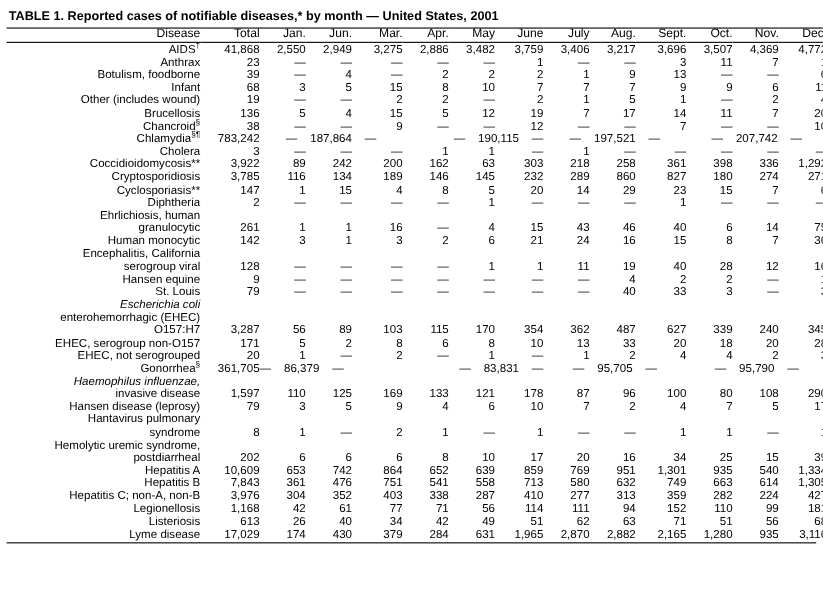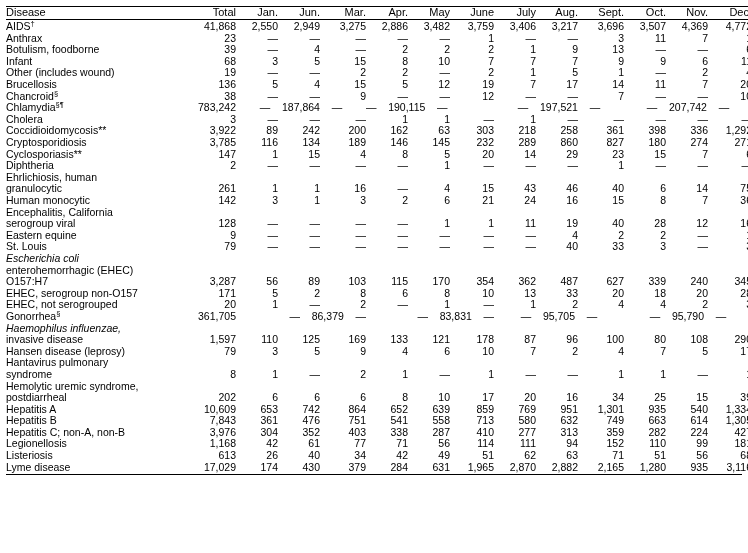--- a/index.html
+++ b/index.html
@@ -43,21 +43,21 @@
   }
   thead th {
     font-weight: bold;
     font-size: 11px;
     border-top: 1.2px solid #000;
     border-bottom: 1.2px solid #000;
     padding-top: 1px;
     padding-bottom: 1px;
   }
   th.c-disease, td.c-disease {
-    text-align: left;
+    text-align: right;
     padding-left: 2px;
     margin-left: 20px;
   }
   th.num, td.num {
     text-align: right;
     padding-right: 4px;
   }
   tbody td {
     font-size: 10.5px;
   }
@@ -70,20 +70,21 @@
   .bottom-rule {
     width: 736px;
     border-bottom: 1.2px solid #000;
     margin-top: 1px;
   }
 </style>
 </head>
 <body>
 
 <div id="page">
+  <div class="title">TABLE 1. Reported cases of notifiable diseases,* by month — United States, 2001</div>
 
   <table class="report">
     <colgroup>
       <col style="width:176px">
       <col style="width:54px">
       <col style="width:42px">
       <col style="width:42px">
       <col style="width:46px">
       <col style="width:42px">
       <col style="width:42px">
@@ -223,21 +224,21 @@
           <td class="num">—</td>
           <td class="num">7</td>
           <td class="num">—</td>
           <td class="num">—</td>
           <td class="num">10</td>
         </tr>
         <tr>
           <td class="c-disease"><span>Chlamydia</span><span class="sup">§¶</span></td>
           <td class="num">783,242</td>
           <td colspan="3" class="num" style="text-align: center;">—  187,864  —</td>
-          <td colspan="3" class="num" style="text-align: left;">—  190,115  —</td>
+          <td colspan="3" class="num" style="text-align: right;">—  190,115  —</td>
           <td colspan="3" class="num" style="text-align: center;">—  197,521  —</td>
           <td colspan="3" class="num" style="text-align: center;">—  207,742  —</td>
         </tr>
         <tr>
           <td class="c-disease"><span>Cholera</span></td>
           <td class="num">3</td>
           <td class="num">—</td>
           <td class="num">—</td>
           <td class="num">—</td>
           <td class="num">1</td>
@@ -388,21 +389,21 @@
           <td class="num">1</td>
           <td class="num">1</td>
           <td class="num">11</td>
           <td class="num">19</td>
           <td class="num">40</td>
           <td class="num">28</td>
           <td class="num">12</td>
           <td class="num">16</td>
         </tr>
         <tr>
-          <td class="c-disease ind1"><span>Eastern equine</span></td>
+          <td class="c-disease ind1"><span>Hansen equine</span></td>
           <td class="num">9</td>
           <td class="num">—</td>
           <td class="num">—</td>
           <td class="num">—</td>
           <td class="num">—</td>
           <td class="num">—</td>
           <td class="num">—</td>
           <td class="num">—</td>
           <td class="num">4</td>
           <td class="num">2</td>
@@ -502,21 +503,21 @@
           <td class="num">1</td>
           <td class="num">2</td>
           <td class="num">4</td>
           <td class="num">4</td>
           <td class="num">2</td>
           <td class="num">3</td>
         </tr>
         <tr>
           <td class="c-disease"><span>Gonorrhea</span><span class="sup">§</span></td>
           <td class="num">361,705</td>
-          <td colspan="3" class="num" style="text-align: right;">—  86,379  —</td>
+          <td colspan="3" class="num" style="text-align: left;">—  86,379  —</td>
           <td colspan="3" class="num" style="text-align: right;">—  83,831  —</td>
           <td colspan="3" class="num" style="text-align: center;">—  95,705  —</td>
           <td colspan="3" class="num" style="text-align: center;">—  95,790  —</td>
         </tr>
         <tr>
           <td class="c-disease"><span class="ital">Haemophilus influenzae,</span></td>
           <td class="num"></td>
           <td class="num"></td>
           <td class="num"></td>
           <td class="num"></td>

